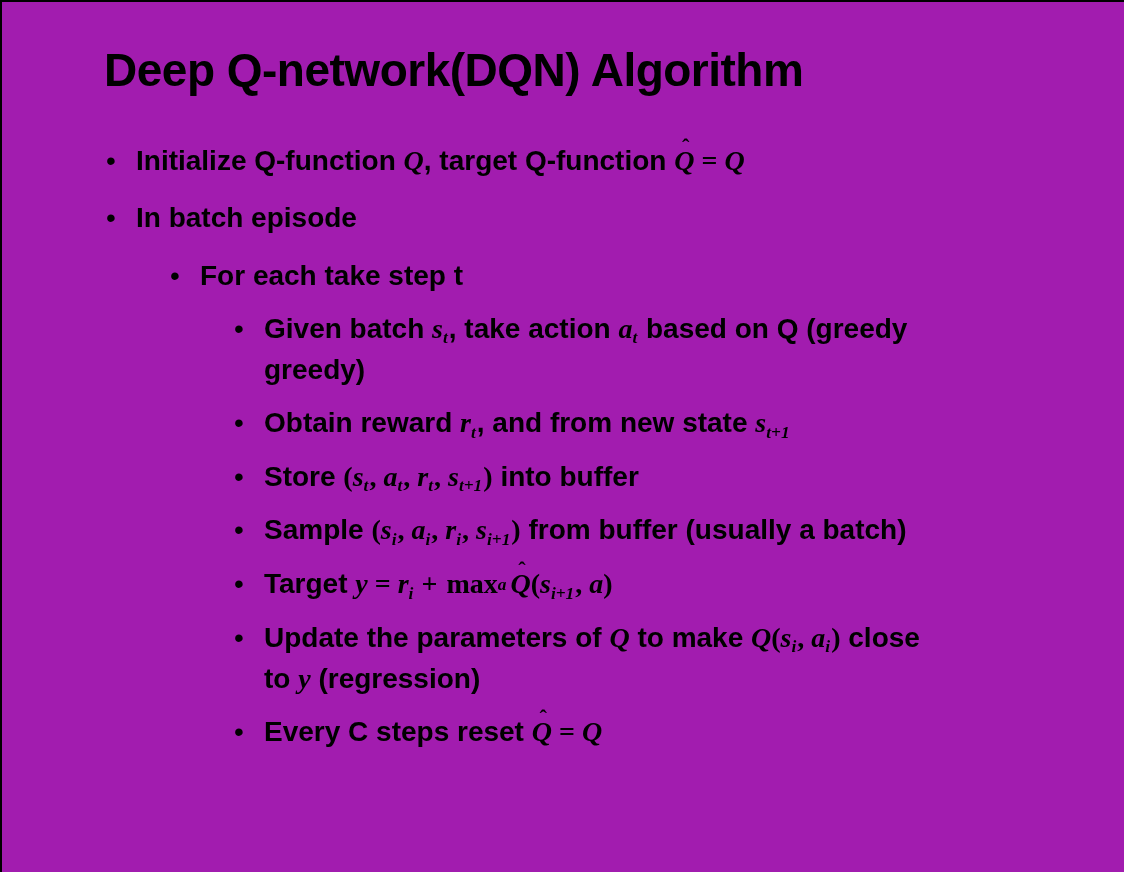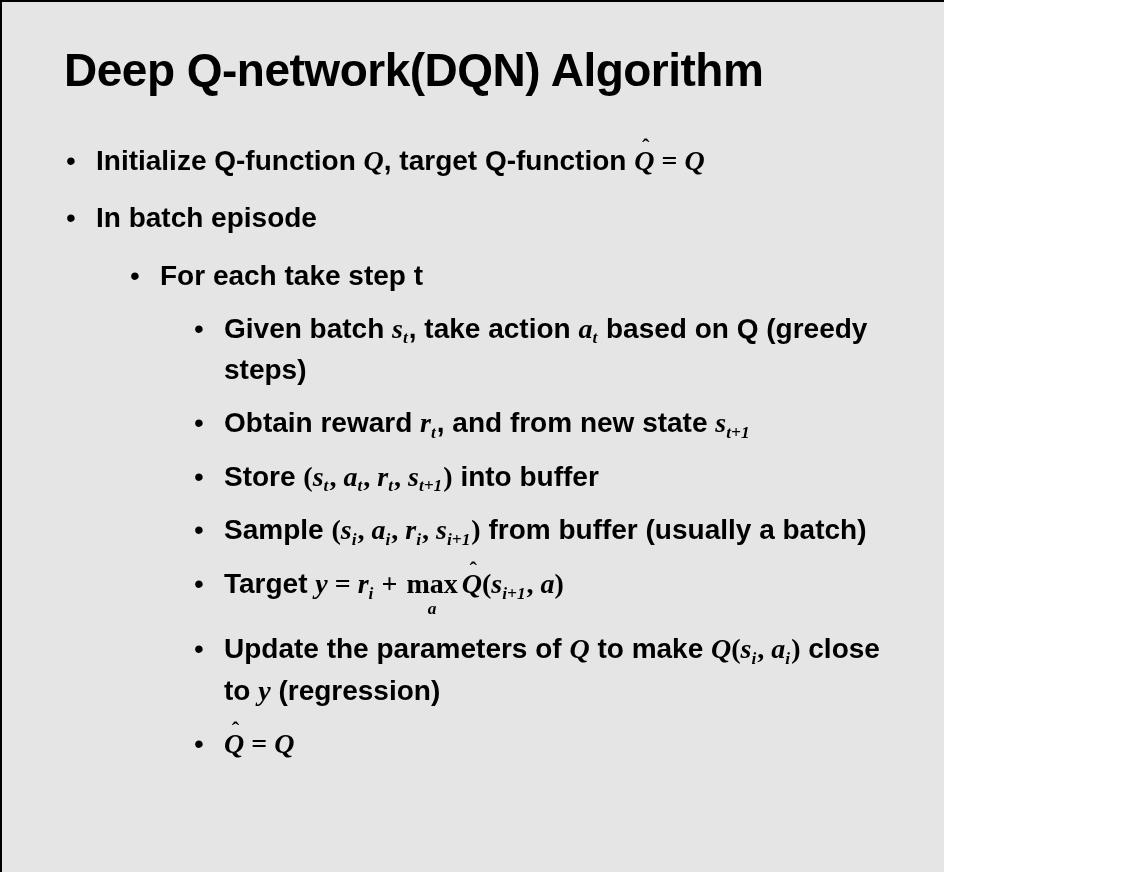--- a/index.html
+++ b/index.html
@@ -1,25 +1,26 @@
 <!DOCTYPE html>
 <html><head>
 <meta charset="utf-8">
 <style>
   html,body{margin:0;padding:0;background:#fff;}
   .slide{
     position:relative;
-    width:944px;height:872px;
+    width:1124px;height:872px;
     box-sizing:border-box;
-    background:#e5e5e5;
+    background:#a21caf;
     border-top:2px solid #000;
     border-left:2px solid #000;
     overflow:hidden;
     font-family:"Liberation Sans",sans-serif;
     color:#000;
+    padding-left:40px;
   }
   .title{
     margin:42px 40px 0 62px;
     font-size:46px;
     font-weight:700;
     line-height:1.15;
     letter-spacing:-0.5px;
     color:#000;
     font-family:"Liberation Sans",sans-serif;
   }
@@ -43,21 +44,21 @@
   .hatw .accent{
     position:absolute;
     left:50%;top:-0.40em;
     transform:translateX(-30%);
     font-size:0.8em;
     font-style:normal;
     font-family:"Liberation Serif",serif;
   }
   .munder{
     display:inline-flex;
-    flex-direction:column;
+    flex-direction:row;
     align-items:center;
     margin:0 4px 0 2px;
   }
   .munder .mtop{line-height:1;}
   .munder .mund{font-size:0.62em;line-height:1;margin-top:2px;}
 </style>
 </head>
 <body>
 
 <div class="slide">
@@ -70,21 +71,21 @@
       <div class="bullet level1">
         <span class="dot">•</span>
         <span class="content"><span class="txt">In batch episode</span></span>
       </div>
       <div class="bullet level2">
         <span class="dot">•</span>
         <span class="content"><span class="txt">For each take step t</span></span>
       </div>
       <div class="bullet level3">
         <span class="dot">•</span>
-        <span class="content"><span class="txt">Given batch </span><span class="m">s</span><span class="m msub">t</span><span class="txt">, take action </span><span class="m">a</span><span class="m msub">t</span><span class="txt"> based on Q (greedy</span><br><span class="txt">steps)</span></span>
+        <span class="content"><span class="txt">Given batch </span><span class="m">s</span><span class="m msub">t</span><span class="txt">, take action </span><span class="m">a</span><span class="m msub">t</span><span class="txt"> based on Q (greedy</span><br><span class="txt">greedy)</span></span>
       </div>
       <div class="bullet level3">
         <span class="dot">•</span>
         <span class="content"><span class="txt">Obtain reward </span><span class="m">r</span><span class="m msub">t</span><span class="txt">, and from new state </span><span class="m">s</span><span class="m msub">t+1</span></span>
       </div>
       <div class="bullet level3">
         <span class="dot">•</span>
         <span class="content"><span class="txt">Store </span><span class="mr">(</span><span class="m">s</span><span class="m msub">t</span><span class="mr">, </span><span class="m">a</span><span class="m msub">t</span><span class="mr">, </span><span class="m">r</span><span class="m msub">t</span><span class="mr">, </span><span class="m">s</span><span class="m msub">t+1</span><span class="mr">)</span><span class="txt"> into buffer</span></span>
       </div>
       <div class="bullet level3">
@@ -97,16 +98,16 @@
             <span class="mr mtop">max</span>
             <span class="m mund">a</span>
           </span><span class="hatw"><span class="accent">ˆ</span><span class="m">Q</span></span><span class="mr">(</span><span class="m">s</span><span class="m msub">i+1</span><span class="mr">, </span><span class="m">a</span><span class="mr">)</span></span>
       </div>
       <div class="bullet level3">
         <span class="dot">•</span>
         <span class="content"><span class="txt">Update the parameters of </span><span class="m">Q</span><span class="txt"> to make </span><span class="m">Q</span><span class="mr">(</span><span class="m">s</span><span class="m msub">i</span><span class="mr">, </span><span class="m">a</span><span class="m msub">i</span><span class="mr">)</span><span class="txt"> close</span><br><span class="txt">to </span><span class="m">y</span><span class="txt"> (regression)</span></span>
       </div>
       <div class="bullet level3">
         <span class="dot">•</span>
-        <span class="content"><span class="hatw"><span class="accent">ˆ</span><span class="m">Q</span></span><span class="mr"> = </span><span class="m">Q</span></span>
+        <span class="content"><span class="txt">Every C steps reset </span><span class="hatw"><span class="accent">ˆ</span><span class="m">Q</span></span><span class="mr"> = </span><span class="m">Q</span></span>
       </div>
     </div>
 </div>
 
 </body></html>

